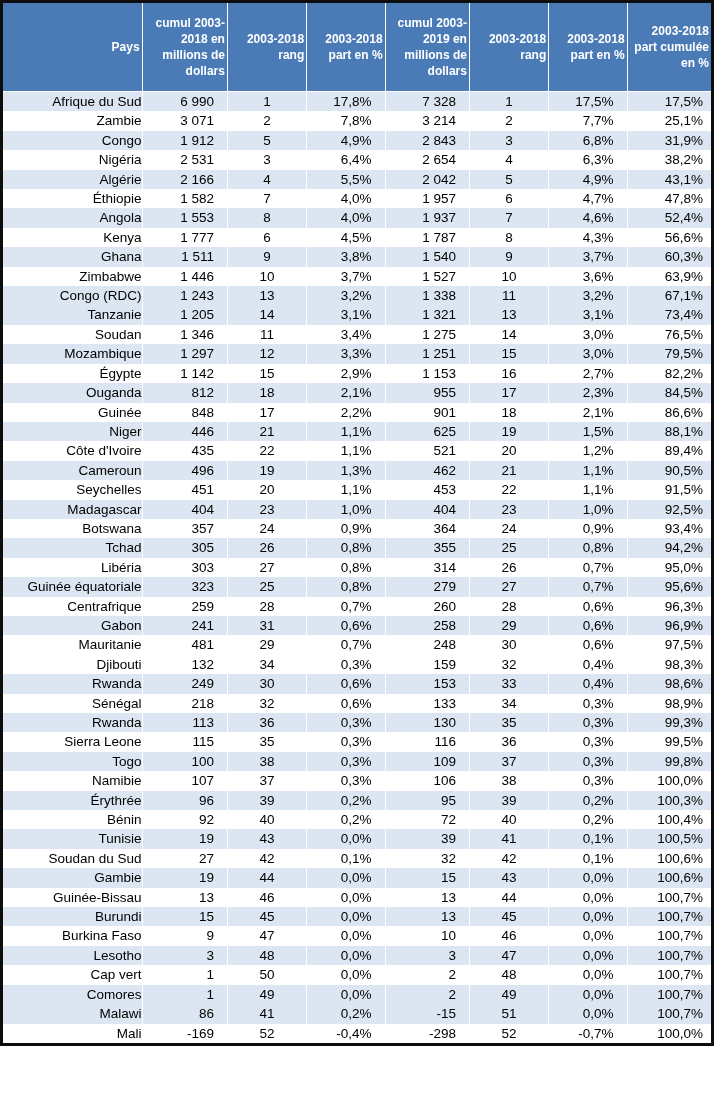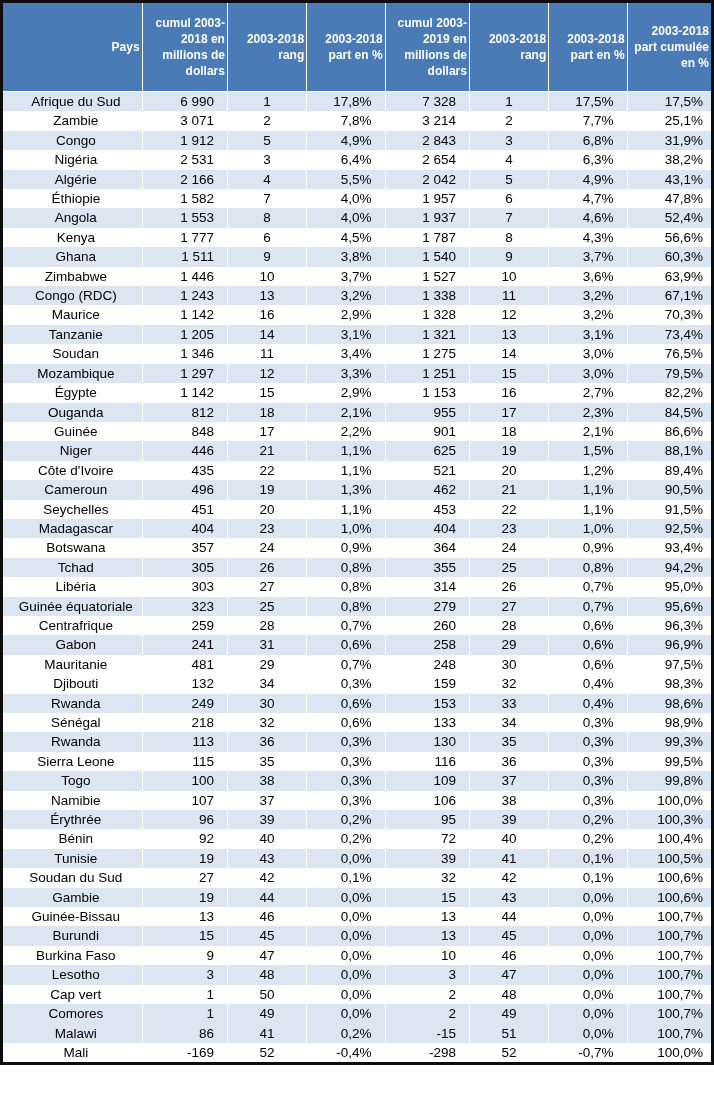--- a/index.html
+++ b/index.html
@@ -46,21 +46,21 @@
     vertical-align:middle;
     background:var(--row-bg);
     border-left:1px solid var(--grid-line);
     border-right:1px solid var(--grid-line);
     white-space:nowrap;
     overflow:hidden;
   }
   tbody tr.band td{
     background:var(--band-bg);
   }
-  td.c-left{ text-align:center; padding-left:7px; white-space:normal; }
+  td.c-left{ text-align:right; padding-left:7px; white-space:normal; }
   td.c-right{ text-align:right; padding-right:13px; }
   td.c-right-tight{ text-align:right; padding-right:8px; }
   td.c-center{ text-align:center; }
 </style>
 </head>
 <body>
 
 <div class="table-wrap">
   <table>
     <colgroup>
@@ -189,30 +189,20 @@
         <tr class="band">
           <td class="c-left">Congo (RDC)</td>
           <td class="c-right">1 243</td>
           <td class="c-center">13</td>
           <td class="c-right">3,2%</td>
           <td class="c-right">1 338</td>
           <td class="c-center">11</td>
           <td class="c-right">3,2%</td>
           <td class="c-right-tight">67,1%</td>
         </tr>
-        <tr>
-          <td class="c-left">Maurice</td>
-          <td class="c-right">1 142</td>
-          <td class="c-center">16</td>
-          <td class="c-right">2,9%</td>
-          <td class="c-right">1 328</td>
-          <td class="c-center">12</td>
-          <td class="c-right">3,2%</td>
-          <td class="c-right-tight">70,3%</td>
-        </tr>
         <tr class="band">
           <td class="c-left">Tanzanie</td>
           <td class="c-right">1 205</td>
           <td class="c-center">14</td>
           <td class="c-right">3,1%</td>
           <td class="c-right">1 321</td>
           <td class="c-center">13</td>
           <td class="c-right">3,1%</td>
           <td class="c-right-tight">73,4%</td>
         </tr>

